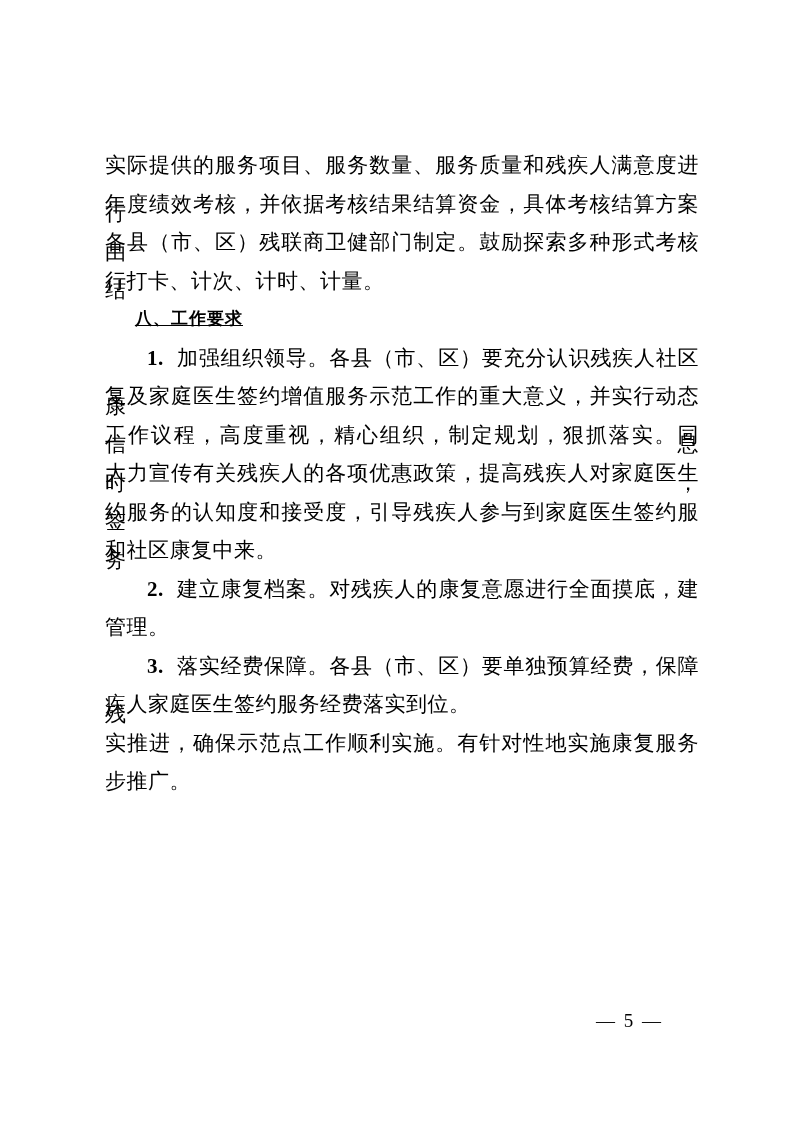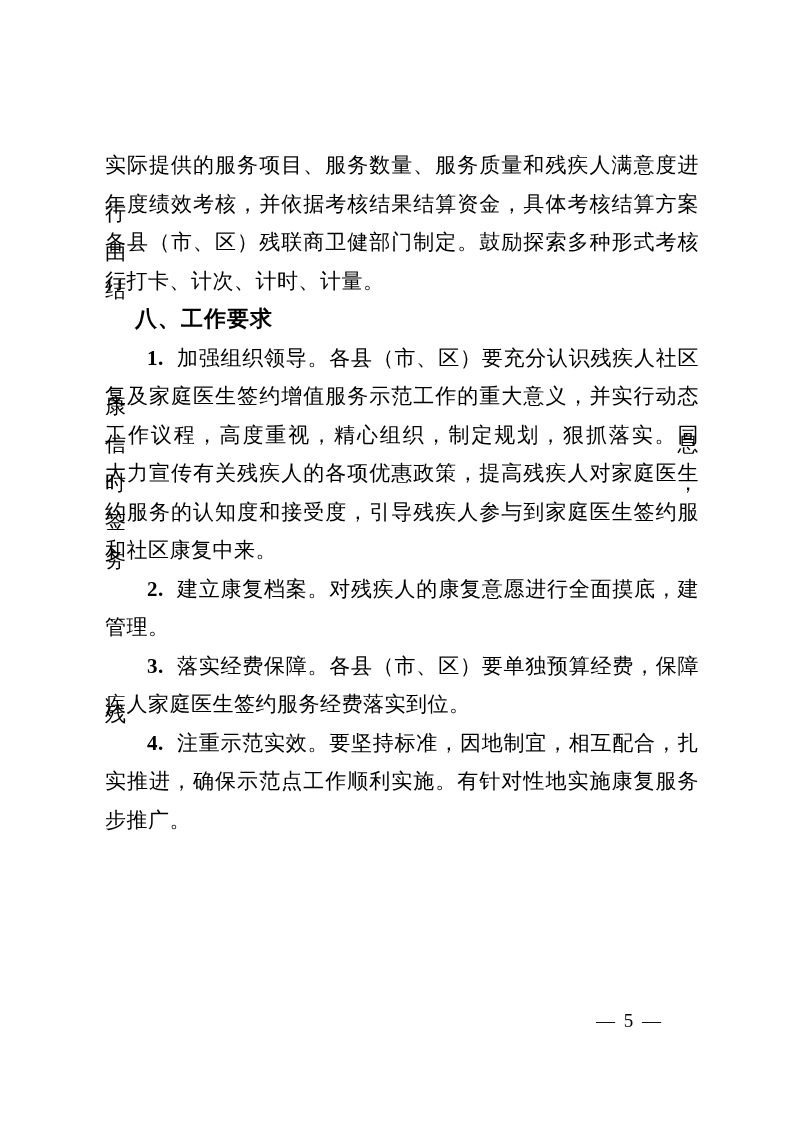--- a/index.html
+++ b/index.html
@@ -32,23 +32,24 @@
   }
   .fill {
     text-align-last: justify;
   }
   .indent {
     text-indent: 42px;
   }
   .heading {
     font-family: "Liberation Sans", sans-serif;
     font-weight: bold;
-    font-size: 22px;
+    font-size: 17px;
     text-indent: 30px;
     letter-spacing: 1px;
+    text-decoration: underline;
   }
   .num {
     font-family: "Liberation Serif", serif;
     font-weight: bold;
     margin-right: 13px;
   }
   .pagenum {
     position: absolute;
     top: 1010px;
     right: 130px;
@@ -70,18 +71,17 @@
     <div class="line fill indent"><span class="num">1.</span><span>加强组织领导。各县（市、区）要充分认识残疾人社区康</span></div>
     <div class="line fill">复及家庭医生签约增值服务示范工作的重大意义，并实行动态信息</div>
     <div class="line fill">工作议程，高度重视，精心组织，制定规划，狠抓落实。同时，</div>
     <div class="line fill">大力宣传有关残疾人的各项优惠政策，提高残疾人对家庭医生签</div>
     <div class="line fill">约服务的认知度和接受度，引导残疾人参与到家庭医生签约服务</div>
     <div class="line">和社区康复中来。</div>
     <div class="line fill indent"><span class="num">2.</span><span>建立康复档案。对残疾人的康复意愿进行全面摸底，建</span></div>
     <div class="line">管理。</div>
     <div class="line fill indent"><span class="num">3.</span><span>落实经费保障。各县（市、区）要单独预算经费，保障残</span></div>
     <div class="line">疾人家庭医生签约服务经费落实到位。</div>
-    <div class="line fill indent"><span class="num">4.</span><span>注重示范实效。要坚持标准，因地制宜，相互配合，扎</span></div>
     <div class="line fill">实推进，确保示范点工作顺利实施。有针对性地实施康复服务</div>
     <div class="line">步推广。</div>
   </div>
   <div class="pagenum">— 5 —</div>
 </div>
 
 </body></html>

